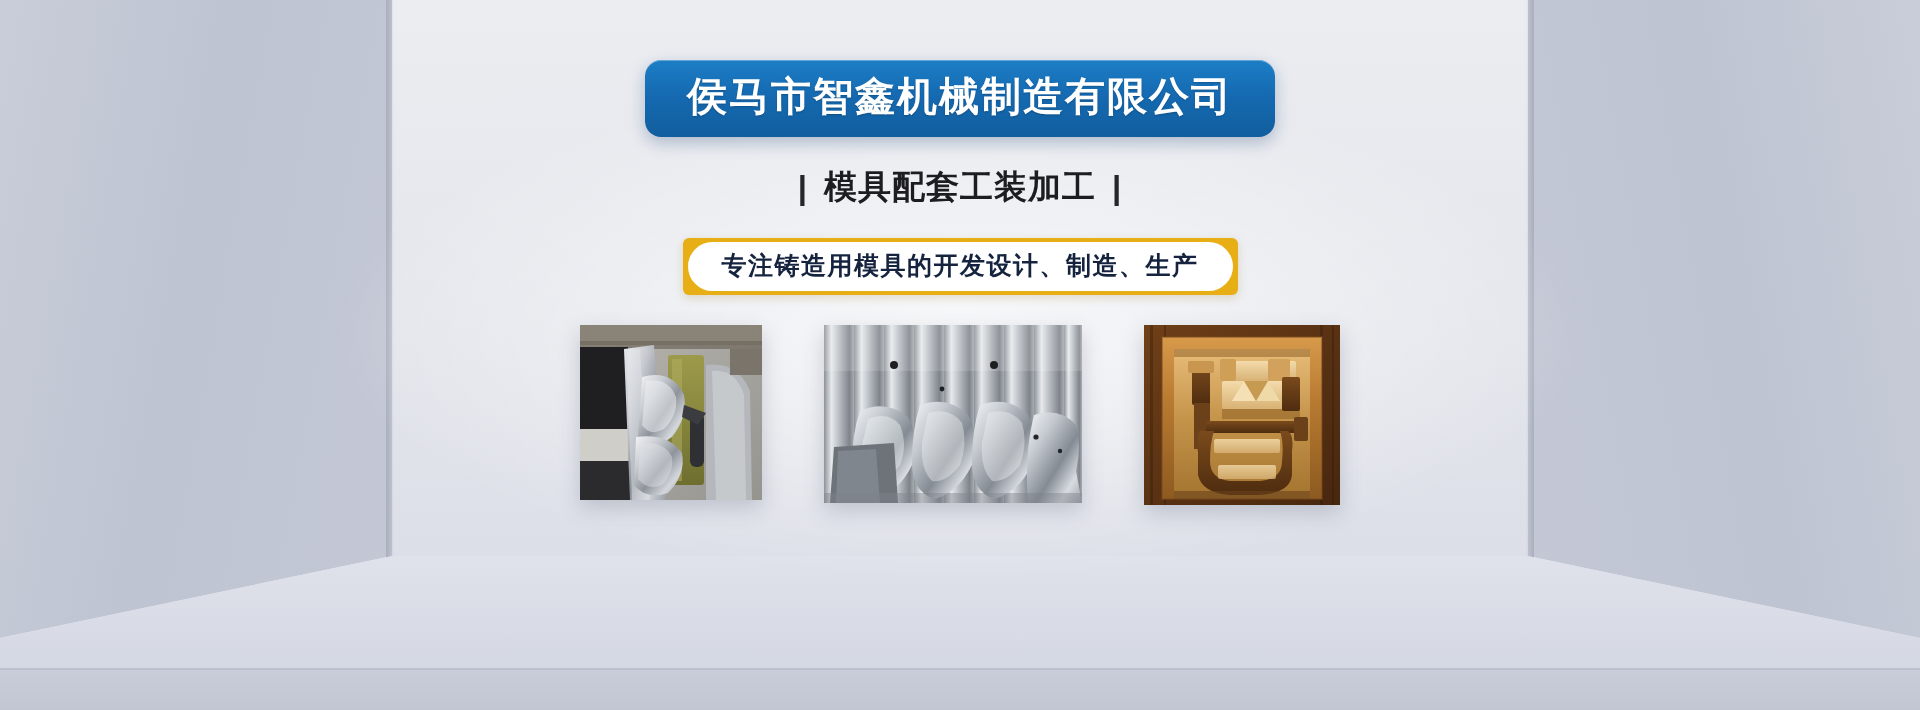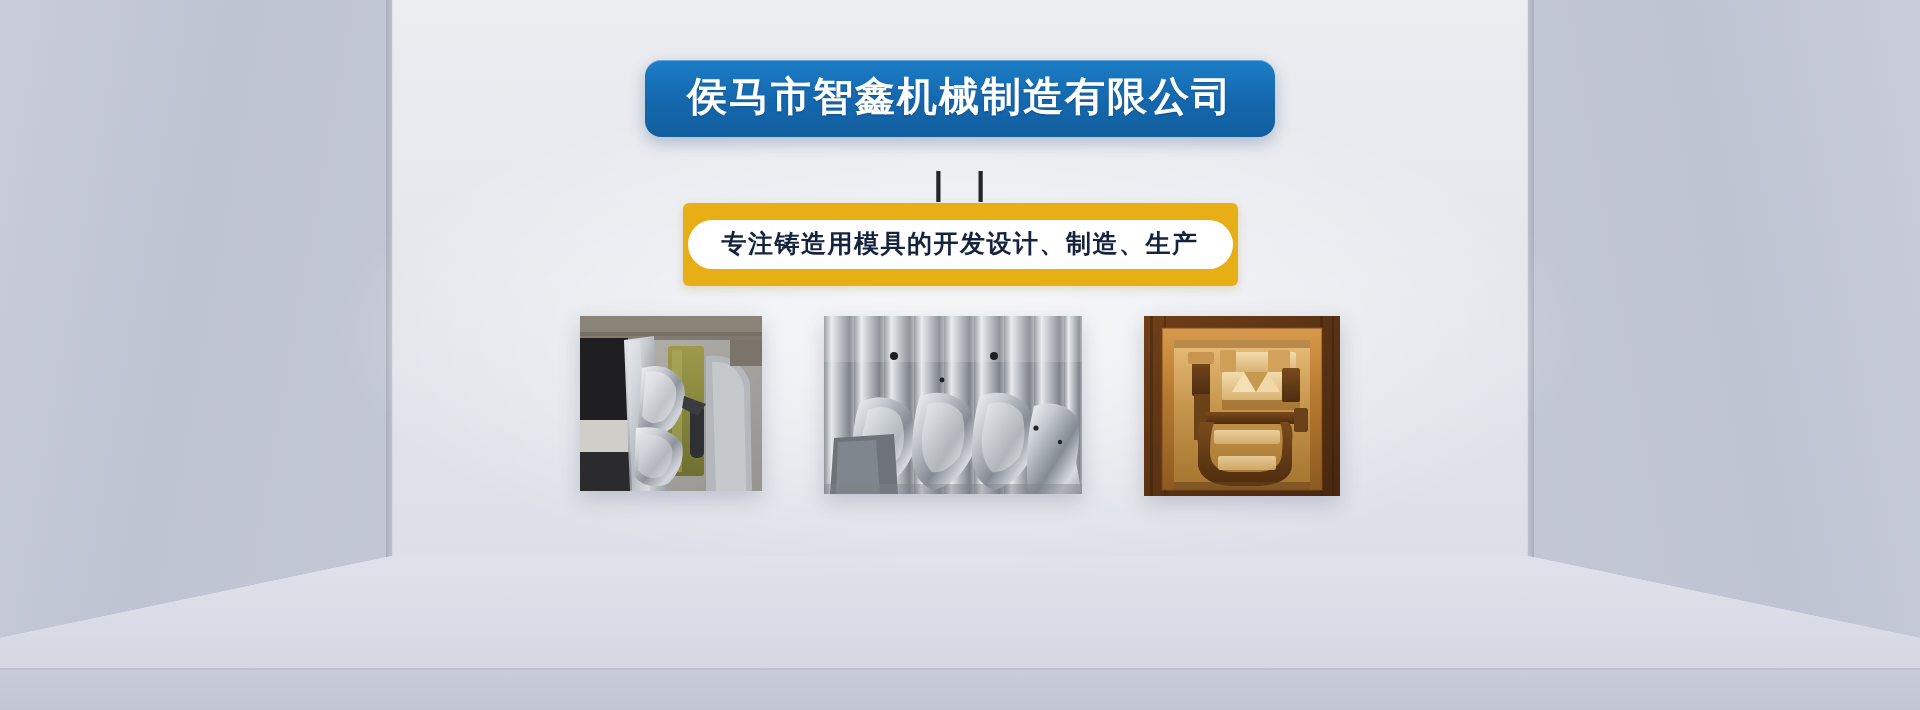--- a/index.html
+++ b/index.html
@@ -103,23 +103,24 @@
     display:flex; align-items:center;
   }
   .sub-item{ display:inline-block; }
   .sub-sep{
     display:inline-block; margin:0 16px;
     color:#26262a; font-weight:bold;
   }
 
   
   .tagline-wrap{
+    margin-top:28px;
     background:#e8ae16;
     border-radius:6px;
-    padding:17px 5px;
+    padding:4px 5px;
     box-shadow:0 3px 10px rgba(150,110,10,.20);
   }
   .tagline-inner{
     background:#ffffff;
     border-radius:26px;
     padding:7px 34px 9px;
   }
   .tagline-text{
     font-size:25px; font-weight:bold; color:#15233f;
     letter-spacing:1.5px; white-space:nowrap;
@@ -157,20 +158,21 @@
   <div class="glow"></div>
 
   <div class="content">
 
     <div class="title-plaque">
       <div class="title-text">侯马市智鑫机械制造有限公司</div>
     </div>
 
     <div class="subtitle">
       <span class="sub-sep">|</span>
+      <span class="sub-item">模具配套工装加工</span>
       <span class="sub-sep">|</span>
     </div>
 
     <div class="tagline-wrap">
       <div class="tagline-inner">
         <div class="tagline-text">专注铸造用模具的开发设计、制造、生产</div>
       </div>
     </div>
 
     <div class="photos">

